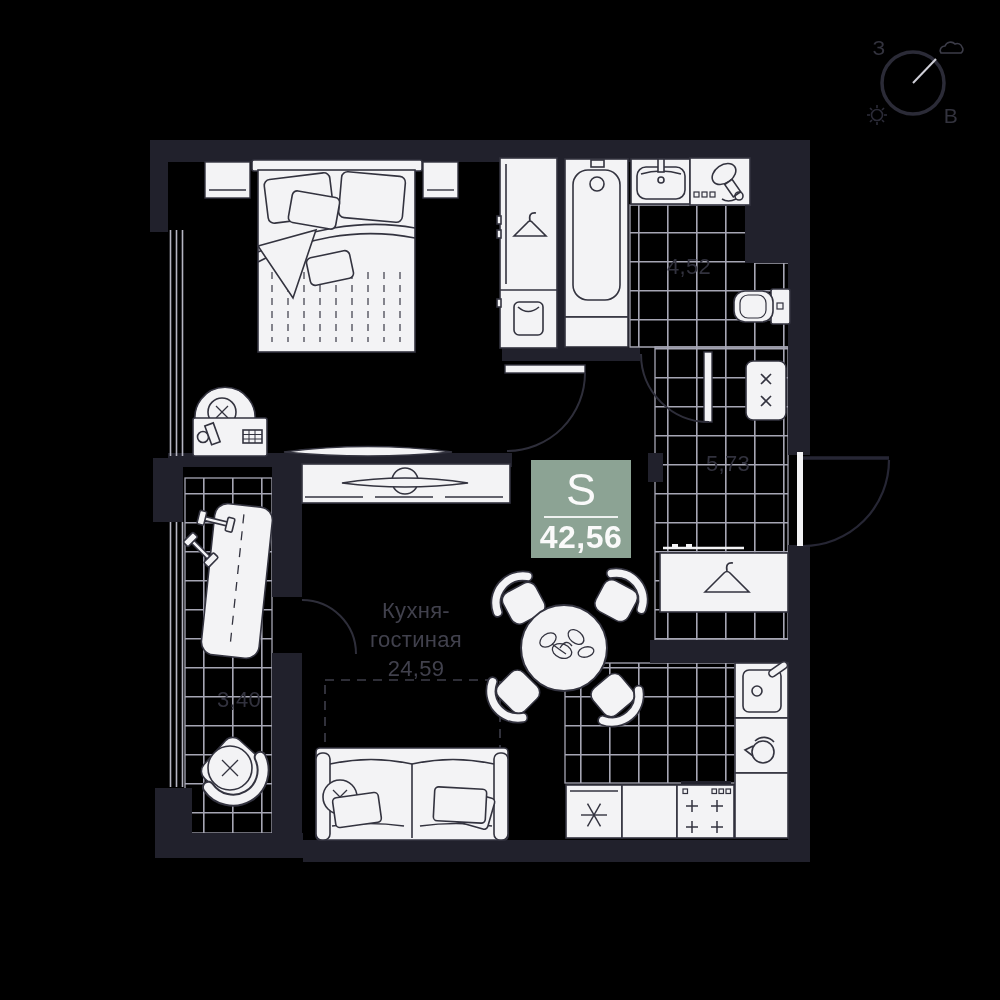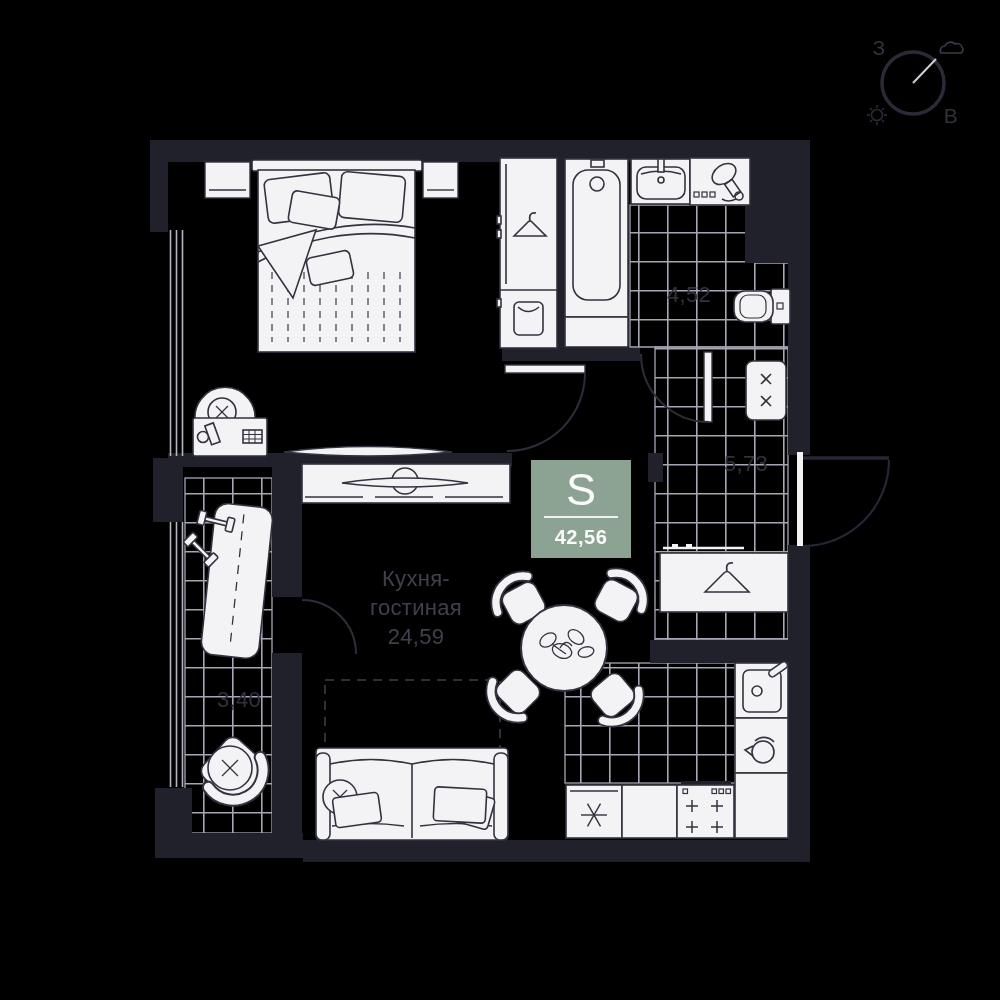--- a/index.html
+++ b/index.html
@@ -8,21 +8,21 @@
   .stage svg{position:absolute;left:0;top:0;}
   .lbl{position:absolute;transform:translateX(-50%);text-align:center;color:#41414d;
        font-weight:500;letter-spacing:.3px;white-space:nowrap;}
   .lbl .ln{display:block;}
   .room-lbl{font-size:22px;line-height:29px;}
   .dim-lbl{font-size:22px;line-height:24px;color:#32323e;font-weight:500;}
   .badge{position:absolute;left:531px;top:460px;width:100px;height:98px;background:#8ca394;
          display:flex;flex-direction:column;align-items:center;justify-content:center;color:#fafafa;}
   .badge .s{font-size:45px;line-height:46px;font-weight:400;}
   .badge .divider{width:74px;height:2px;background:rgba(255,255,255,.85);margin:3px 0 4px;}
-  .badge .v{font-size:20px;line-height:30px;font-weight:700;letter-spacing:.5px;}
+  .badge .v{font-size:32px;line-height:30px;font-weight:700;letter-spacing:.5px;}
   .compass-lbl{font-size:21px;color:#33333e;font-weight:500;}
 </style>
 </head>
 <body>
 
 <div class="stage">
 
 <svg width="1000" height="1000" viewBox="0 0 1000 1000">
   <defs>
     <pattern id="tileP" width="29" height="29" patternUnits="userSpaceOnUse">
@@ -344,29 +344,29 @@
       <line x1="870" y1="108" x2="872" y2="110"></line>
           <line x1="882" y1="120" x2="884" y2="122"></line>
       <line x1="884" y1="108" x2="882" y2="110"></line>
           <line x1="872" y1="120" x2="870" y2="122"></line>
     </g>
     <path stroke="#3c3c48" stroke-width="1.6" d="M941,53 a5,4.5 0 0 1 4,-7 a6,6 0 0 1 10,-2 a5,5 0 0 1 7,3 a4,4 0 0 1 -1,6 Z"></path>
   </g>
 </svg>
 
 
-  <div class="lbl room-lbl" style="left:416px;top:564px;">
+  <div class="lbl room-lbl" style="left:416px;top:596px;">
     <span class="ln">Кухня-</span>
     <span class="ln">гостиная</span>
     <span class="ln">24,59</span>
   </div>
 
-  <div class="lbl dim-lbl" style="left:689px;top:255px;margin-top:28px;">4,52</div>
-
-  <div class="lbl dim-lbl" style="left:746px;top:452px;text-align:right;">5,73</div>
+  <div class="lbl dim-lbl" style="left:689px;top:255px;">4,52</div>
+
+  <div class="lbl dim-lbl" style="left:728px;top:452px;text-align:right;">5,73</div>
 
   <div class="lbl dim-lbl" style="left:239px;top:688px;">3,40</div>
 
   <div class="badge">
     <span class="s">S</span>
     <span class="divider"></span>
     <span class="v">42,56</span>
   </div>
 
   <div class="lbl compass-lbl" style="left:879px;top:36px;">З</div>

